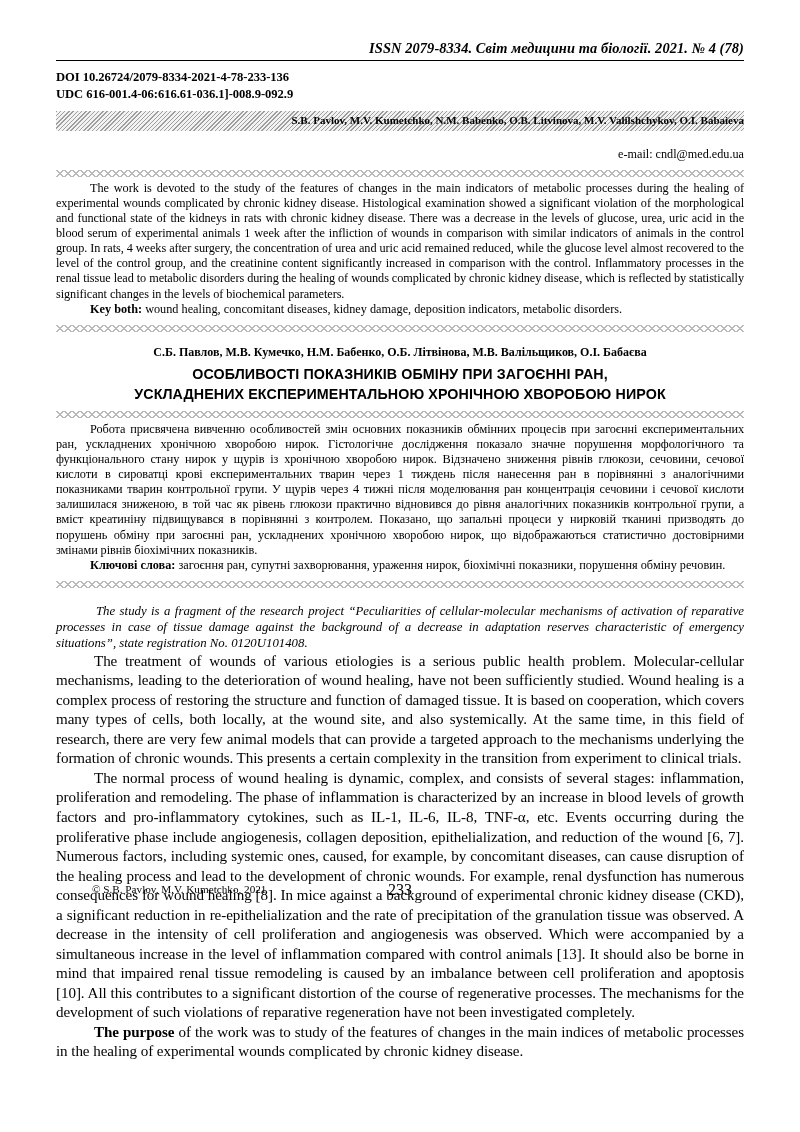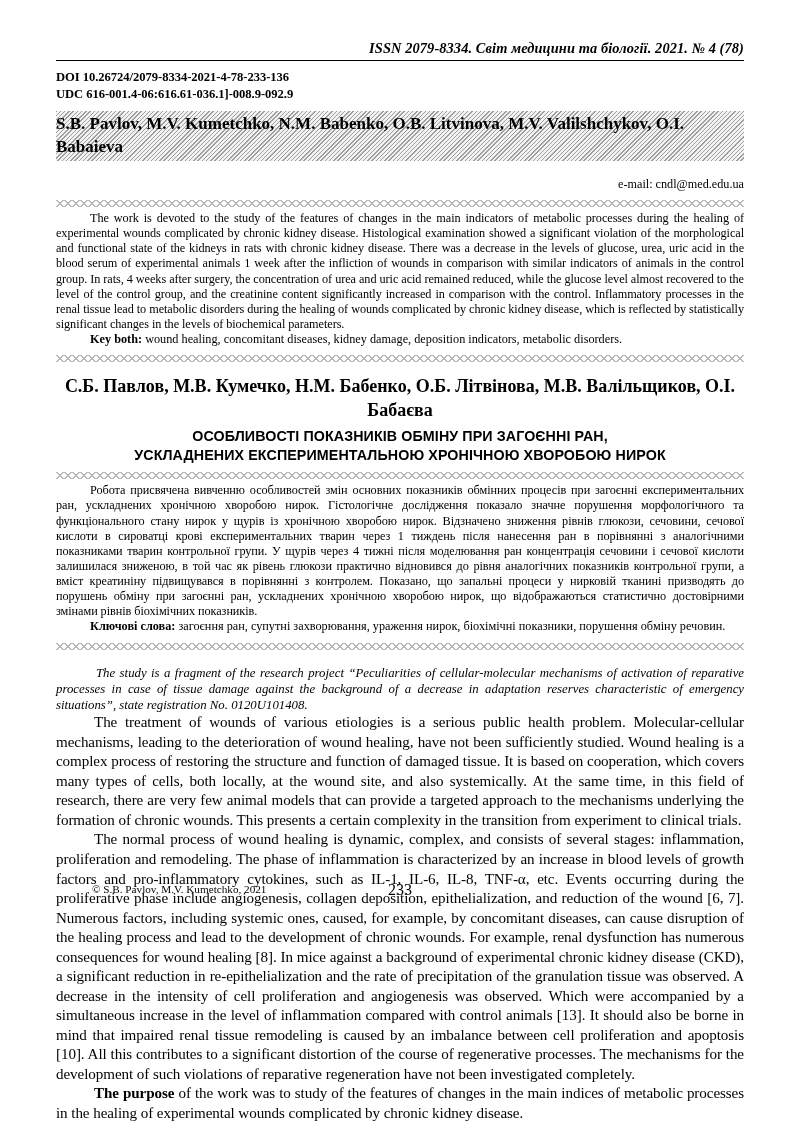--- a/index.html
+++ b/index.html
@@ -42,23 +42,23 @@
     font-weight: bold;
     font-size: 12.6px;
     line-height: 1.32;
     letter-spacing: -0.05px;
   }
 
   
   .band {
     margin-top: 9px;
     padding: 2px 0 3px 0;
-    text-align: left;
-    font-weight: bold;
-    font-size: 17px;
+    text-align: right;
+    font-weight: bold;
+    font-size: 11px;
     line-height: 1.32;
     background-color: #f2f2f2;
     background-image: repeating-linear-gradient(
         135deg,
         rgba(90,90,90,0.55) 0px,
         rgba(90,90,90,0.55) 1px,
         rgba(255,255,255,0) 1px,
         rgba(255,255,255,0) 3px);
   }
   .band .ln { display: block; }
@@ -107,21 +107,21 @@
     text-indent: 34px;
     margin-top: 0;
   }
   .kw b { font-weight: bold; }
 
   
   .authors-ua {
     margin-top: 12px;
     text-align: center;
     font-weight: bold;
-    font-size: 18px;
+    font-size: 12px;
     line-height: 1.3;
   }
   .title-ua {
     margin-top: 4px;
     text-align: center;
     font-weight: bold;
     font-size: 15.2px;
     line-height: 1.26;
     font-family: "Liberation Sans Narrow", "Liberation Sans", sans-serif;
     transform: scaleX(0.94);

